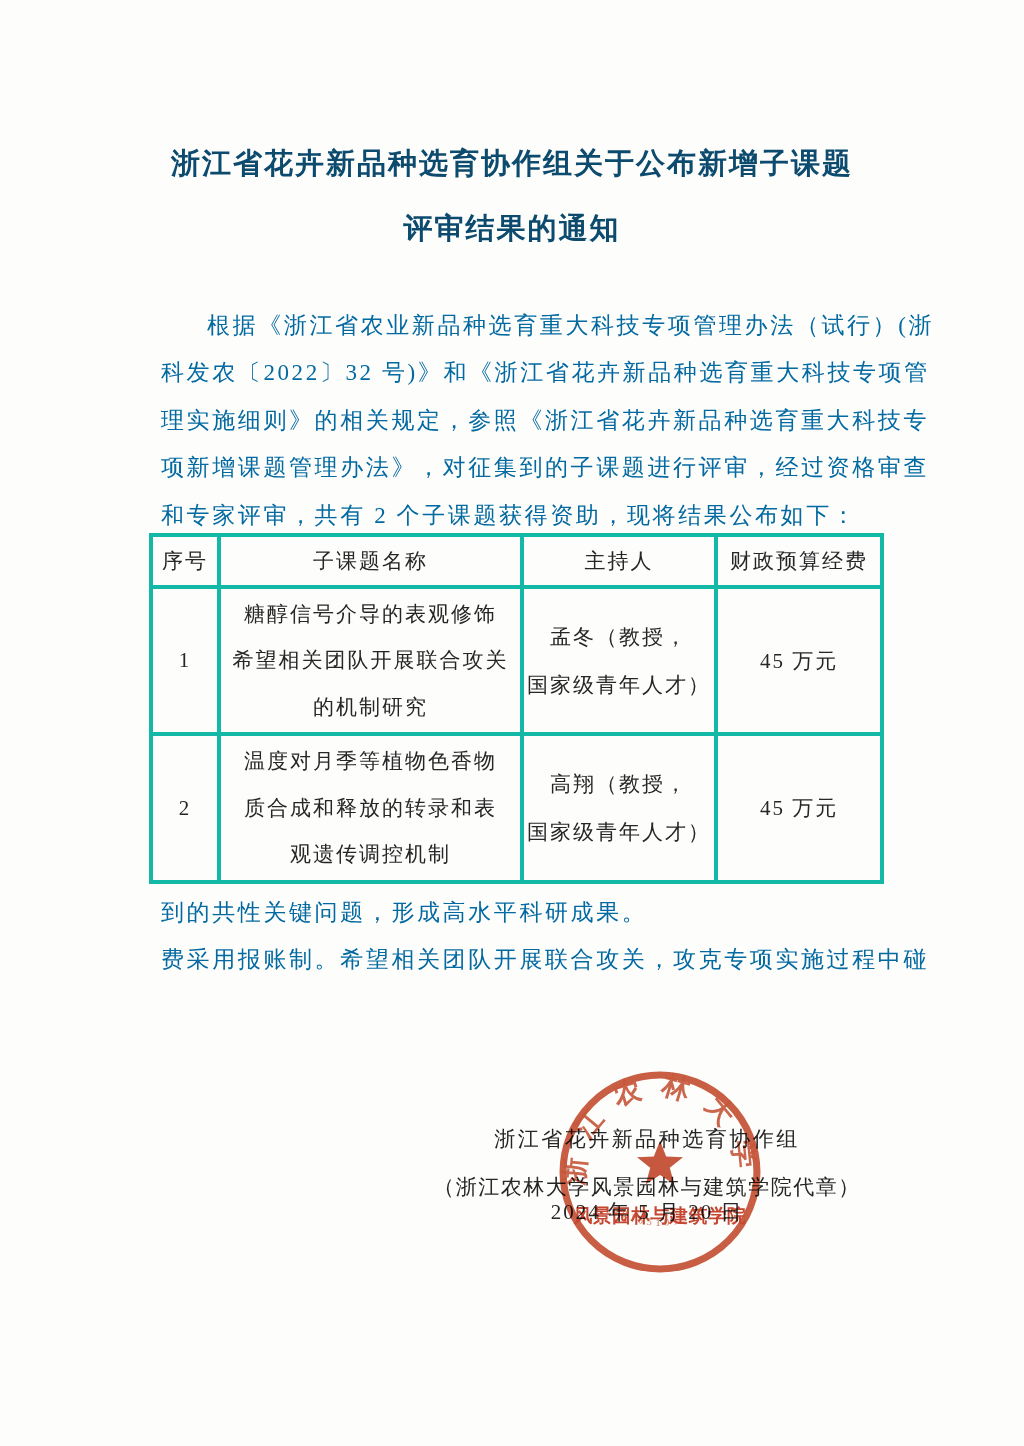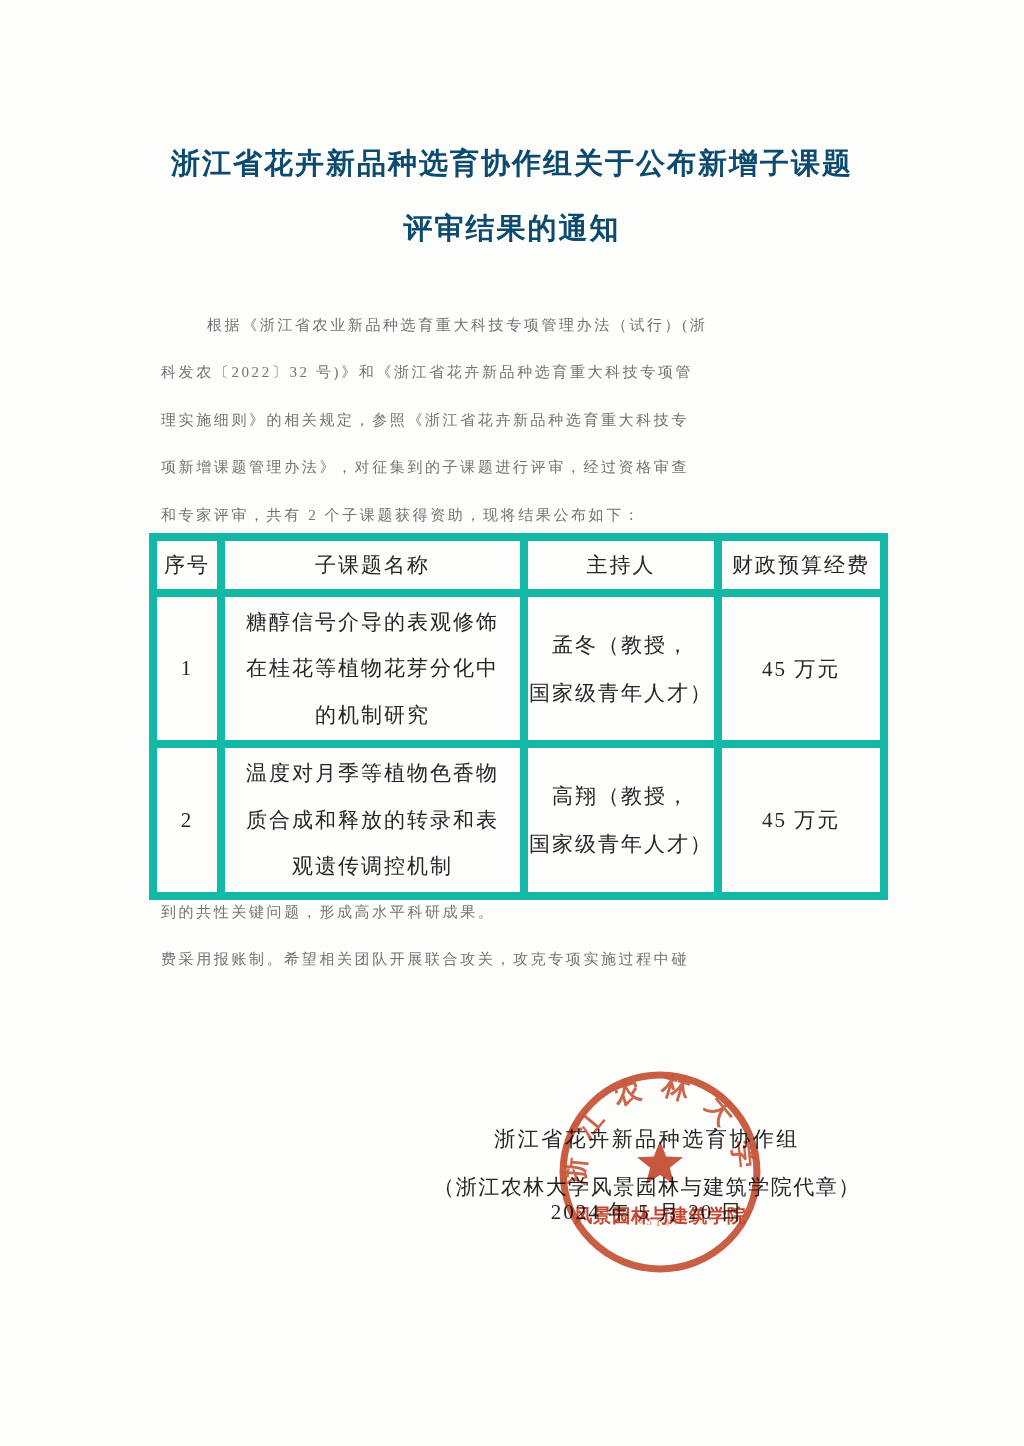--- a/index.html
+++ b/index.html
@@ -12,35 +12,35 @@
     color:#2a2a2a;
   }
   .title{
     position:absolute;top:131px;left:0;width:1024px;
     text-align:center;font-size:29px;font-weight:bold;
     line-height:65px;letter-spacing:2px;color:#0c4a6e;
     white-space:nowrap;
   }
   .para{
     position:absolute;left:161px;width:740px;
-    font-size:15px;line-height:47.4px;letter-spacing:2.6px;
-    color:#737373;
+    font-size:23px;line-height:47.4px;letter-spacing:2.6px;
+    color:#0369a1;
   }
   .para .line{white-space:nowrap;}
   .para .indent{padding-left:46px;}
   .p1{top:302px;}
   .p2{top:889px;}
   table.notice{
     position:absolute;top:533px;left:149px;
     border-collapse:collapse;table-layout:fixed;
     width:731px;
     font-size:21px;color:#262626;letter-spacing:2px;
   }
   table.notice td{
-    border:8px solid #14b8a6;
+    border:4px solid #14b8a6;
     text-align:center;vertical-align:middle;
     padding:0;
   }
   tr.hdr td{height:48px;}
   tr.r1 td{height:143px;}
   tr.r2 td{height:144px;}
   .cell-line{line-height:46.5px;white-space:nowrap;}
   .host .cell-line{line-height:48px;}
   .sign-line{
     position:absolute;left:427px;width:440px;
@@ -87,21 +87,21 @@
         <tr class="hdr">
       <td>序号</td>
       <td>子课题名称</td>
       <td>主持人</td>
       <td>财政预算经费</td>
     </tr>
     <tr class="r1">
       <td>1</td>
       <td>
         <div class="cell-line">糖醇信号介导的表观修饰</div>
-        <div class="cell-line">在桂花等植物花芽分化中</div>
+        <div class="cell-line">希望相关团队开展联合攻关</div>
         <div class="cell-line">的机制研究</div>
       </td>
       <td class="host">
         <div class="cell-line">孟冬（教授，</div>
         <div class="cell-line">国家级青年人才）</div>
       </td>
       <td>45 万元</td>
     </tr>
     <tr class="r2">
       <td>2</td>

